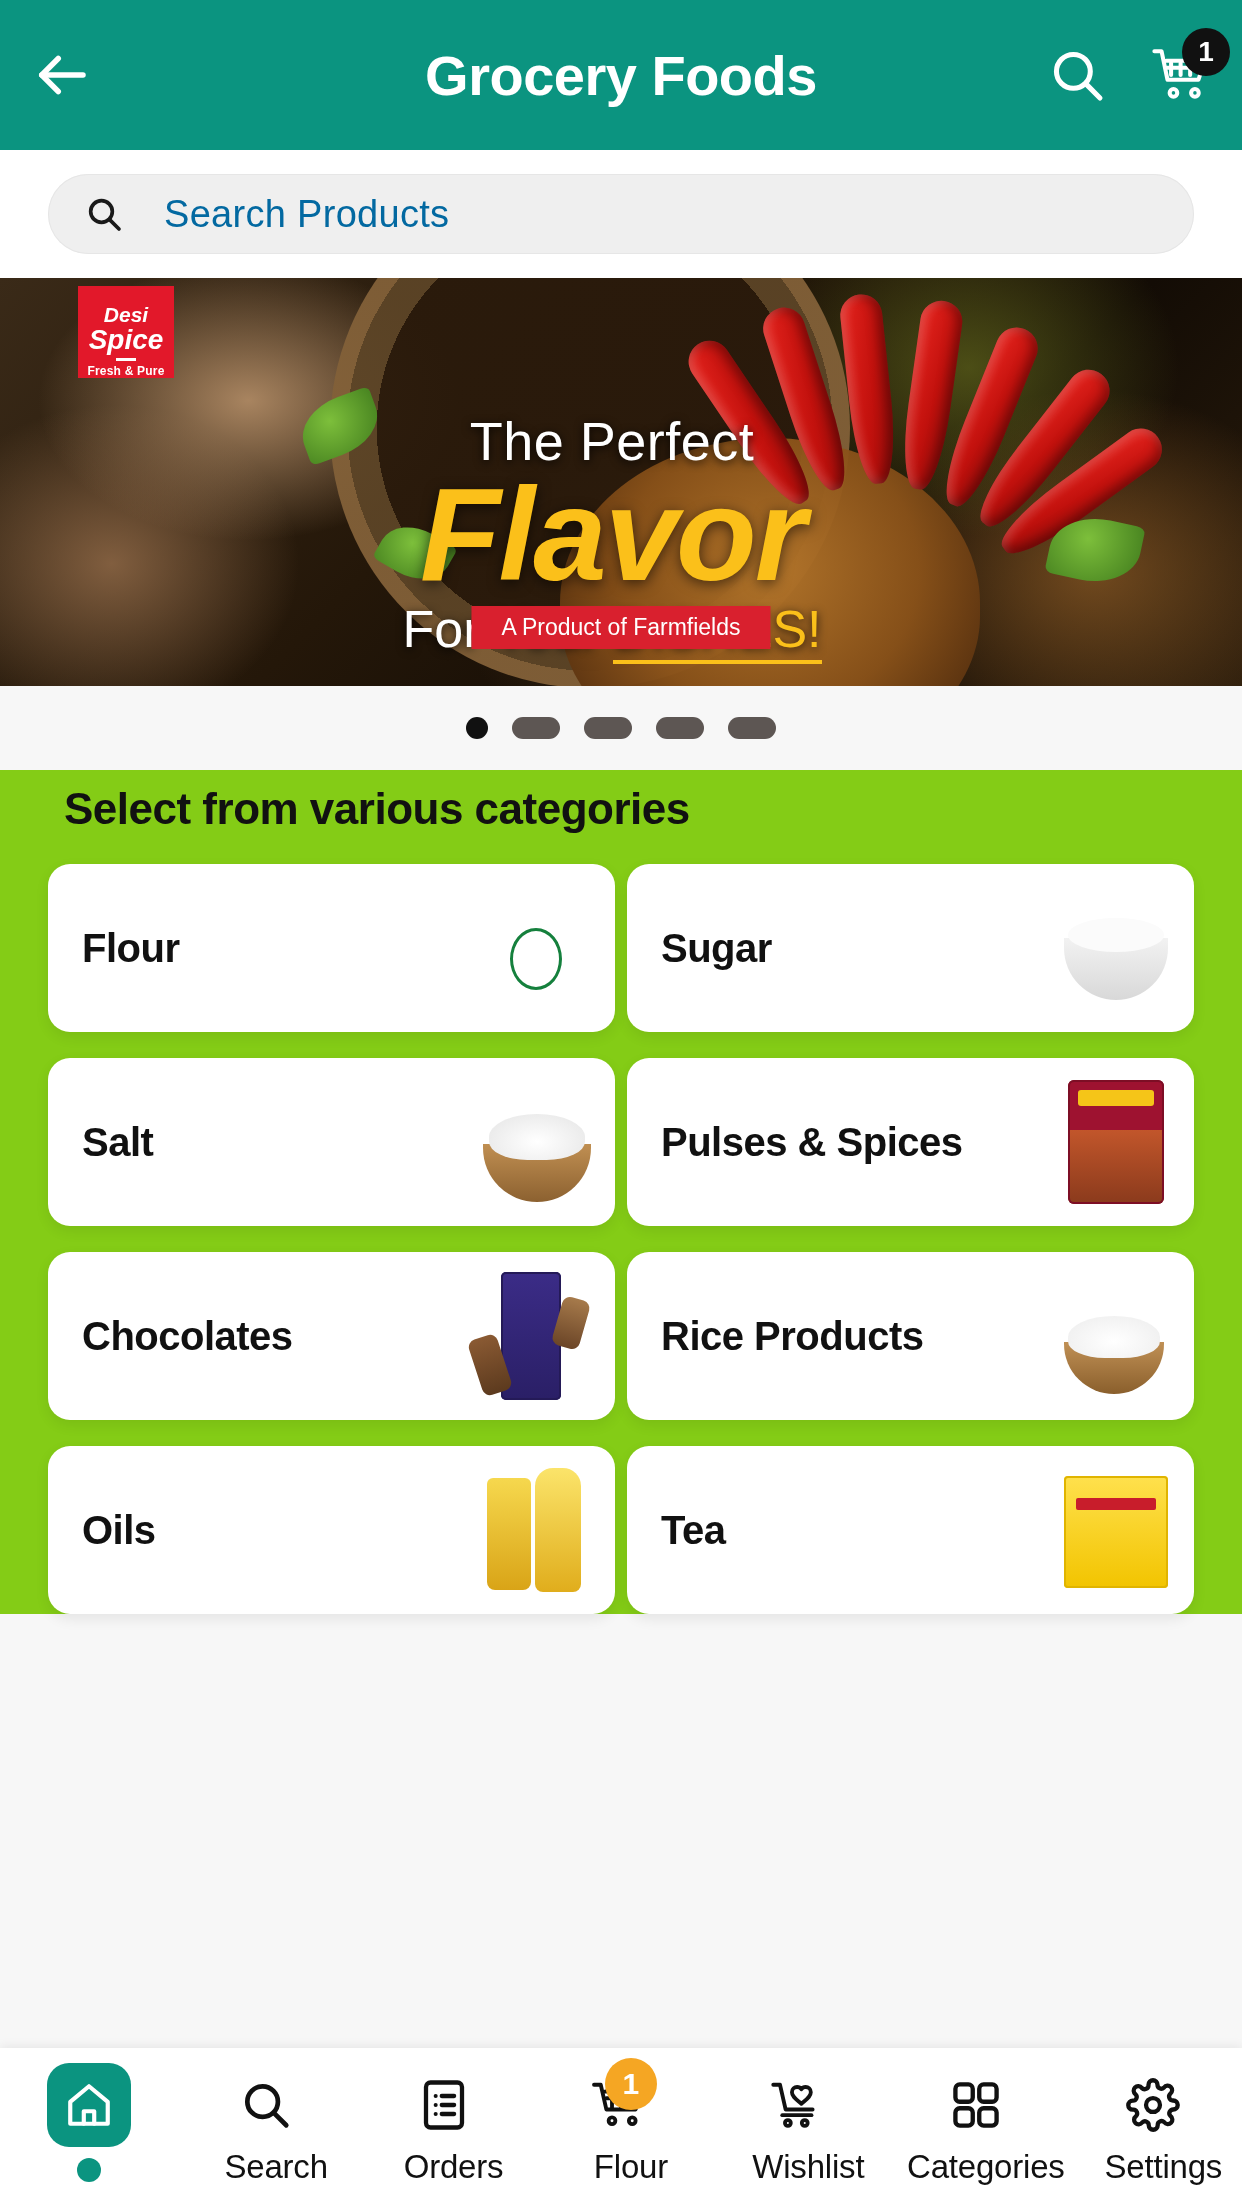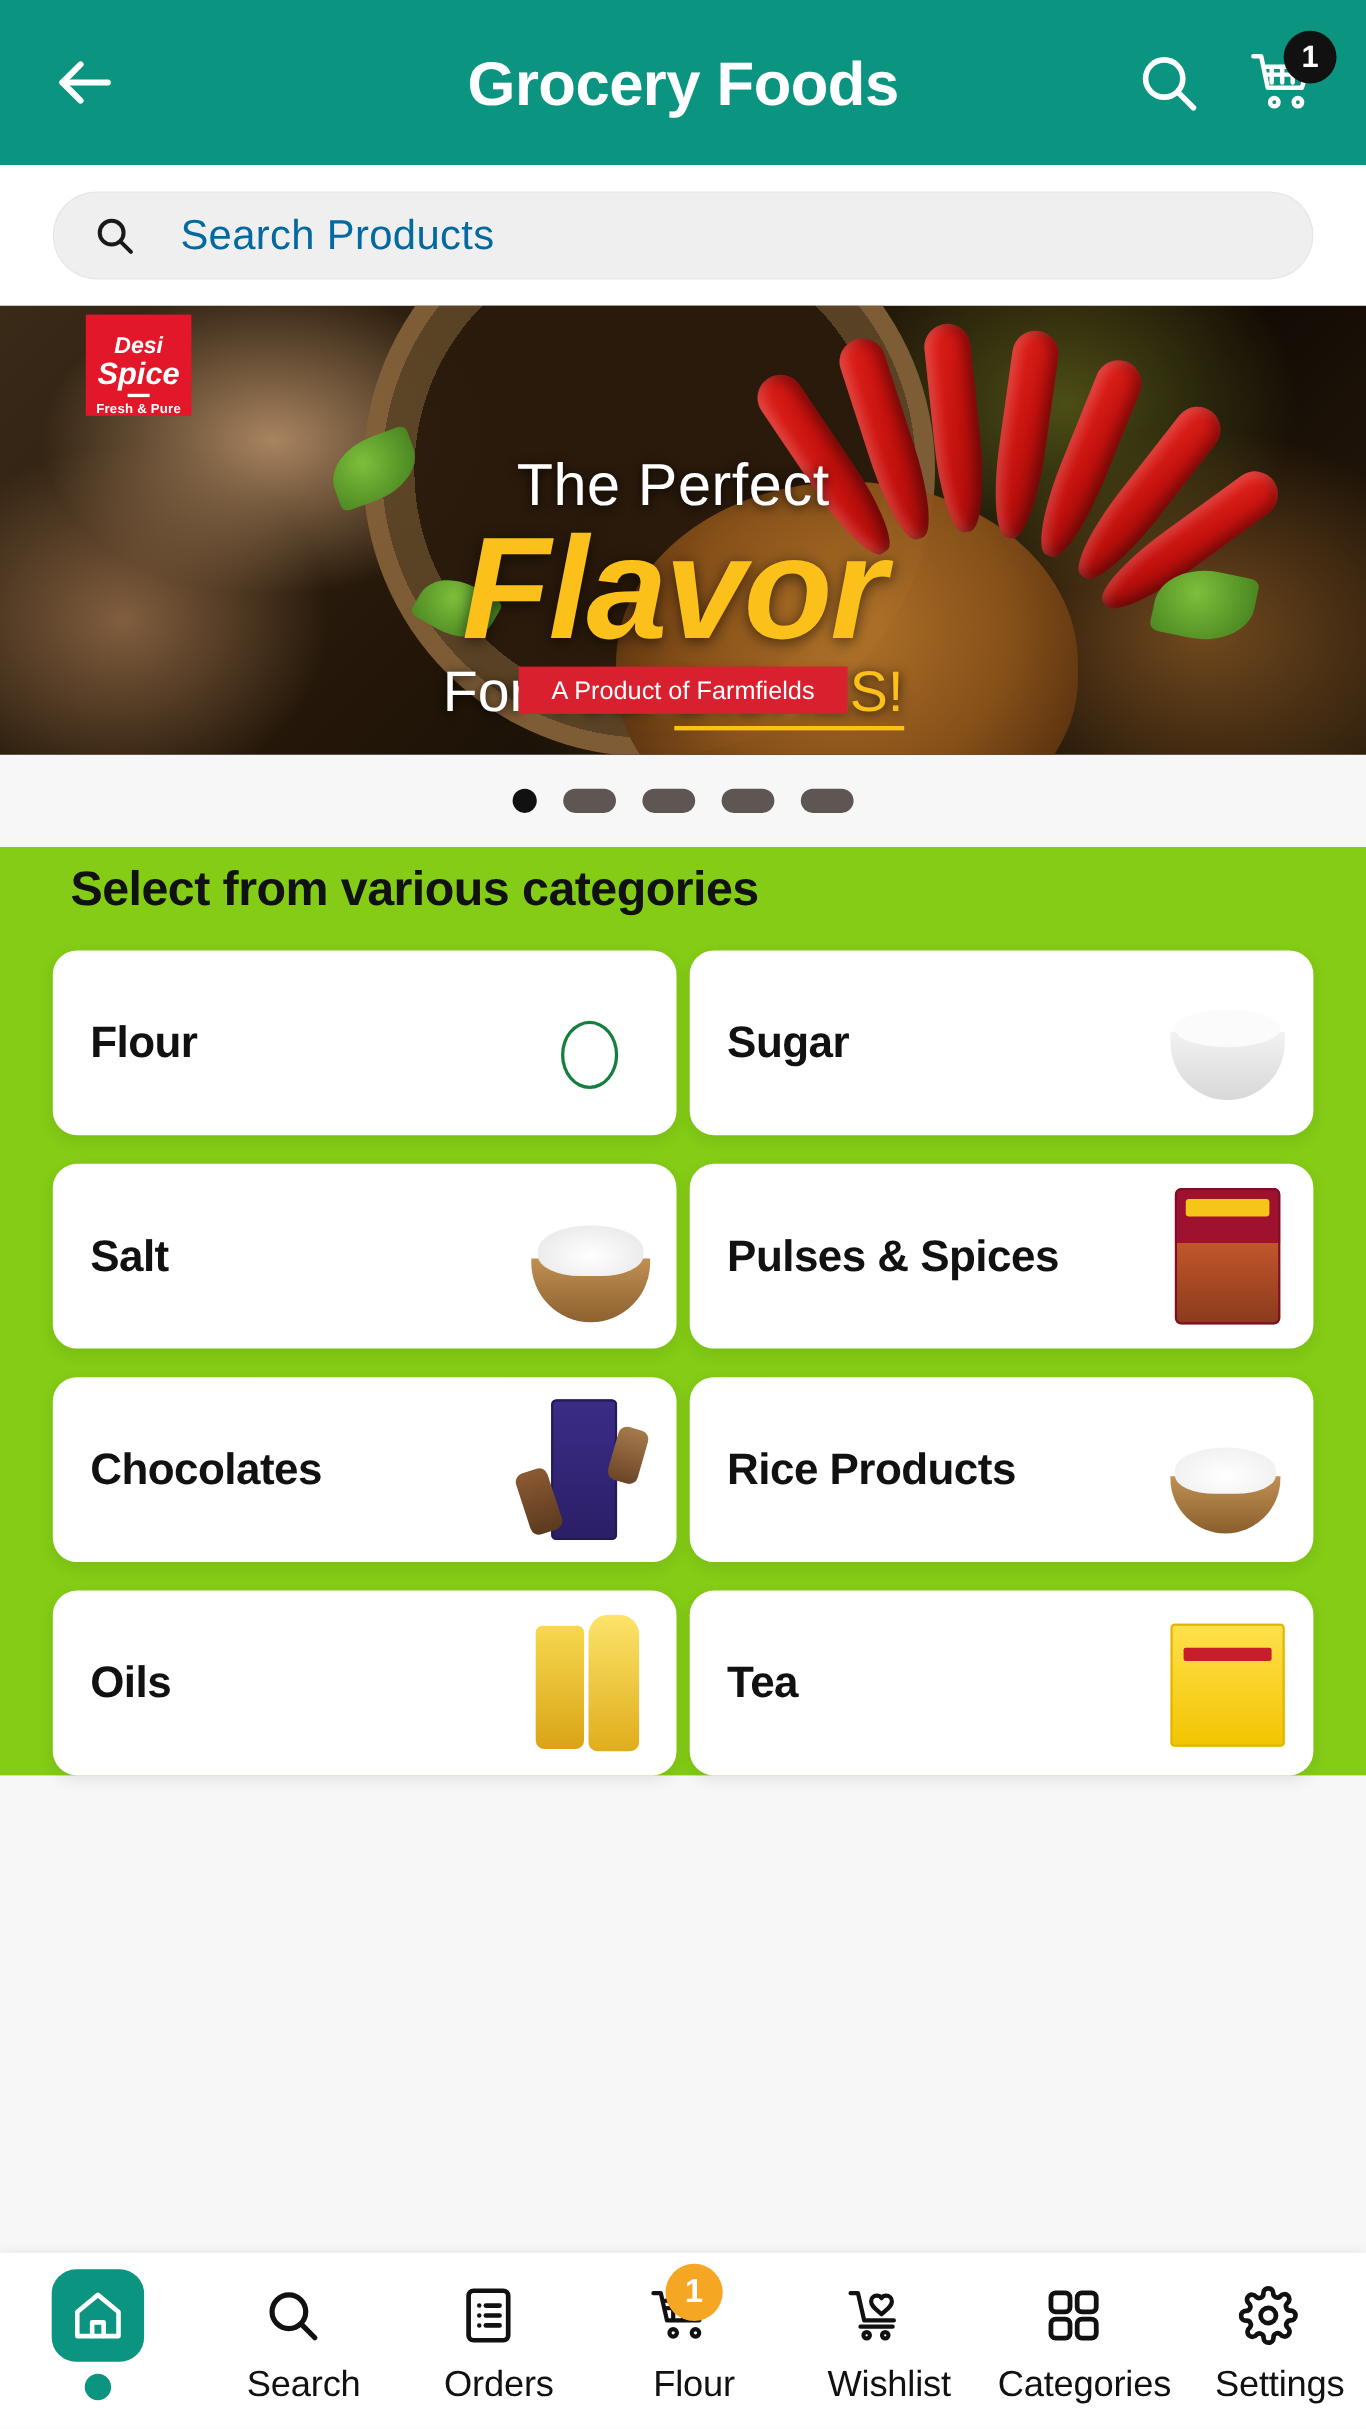--- a/index.html
+++ b/index.html
@@ -9,21 +9,21 @@
     background:#f7f7f7;
     overflow:hidden;
     position:relative;
   }
 
   
   .appbar{
     height:150px;
     background:#0b9480;
     display:flex; align-items:center;
-    padding:0 43px;
+    padding:0 28px;
     position:relative;
   }
   .back-arrow{
     width:66px; height:66px;
     position:relative; flex:0 0 auto;
     cursor:pointer;
   }
   .back-arrow svg{ width:66px; height:66px; display:block; }
   .appbar-title{
     position:absolute;

